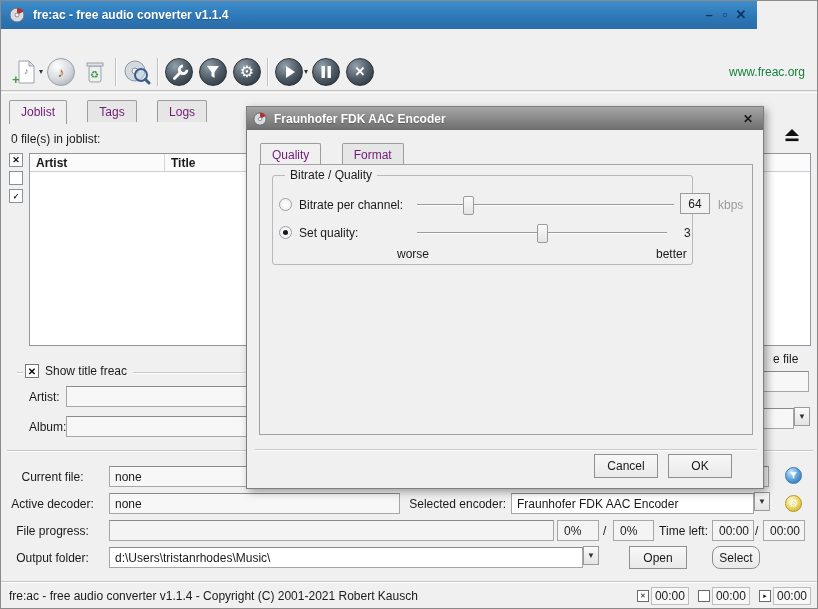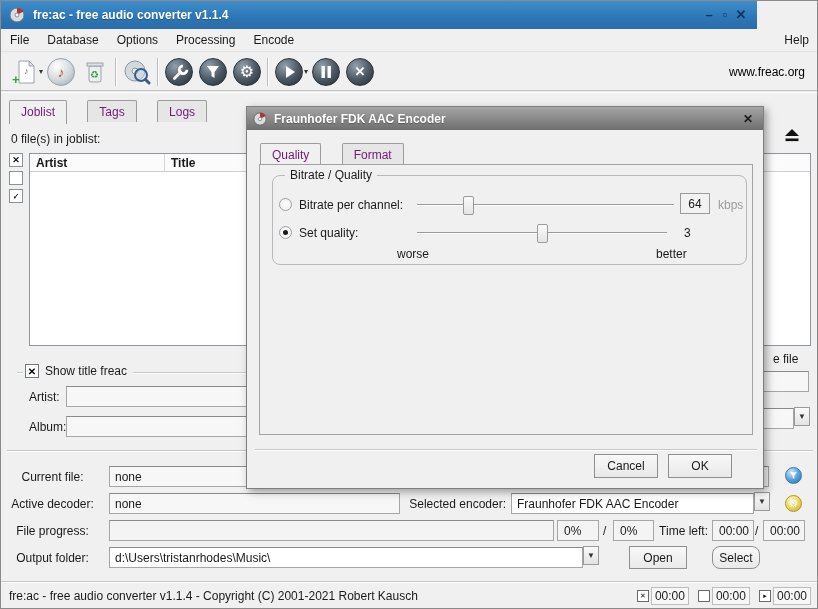--- a/index.html
+++ b/index.html
@@ -33,21 +33,21 @@
   .tbtn{display:flex;align-items:center;justify-content:center;width:34px;height:32px;}
   .tsep{width:2px;height:28px;border-left:1px solid #bdbdbd;border-right:1px solid #fdfdfd;margin:0 3px;}
   .drop-arrow{font-size:8px;color:#333;margin:0 1px 0 -2px;}
   .sphere{width:28px;height:28px;border-radius:50%;
     background:radial-gradient(circle at 35% 28%,#93a1ad 0%,#4c5964 52%,#222b33 100%);
     border:1px solid #2b343c;display:flex;align-items:center;justify-content:center;}
   .sphere-silver{width:28px;height:28px;border-radius:50%;
     background:radial-gradient(circle at 35% 28%,#ffffff 0%,#d3d8dd 55%,#9aa3ac 100%);
     border:1px solid #98a0a8;display:flex;align-items:center;justify-content:center;}
   .glyph-white{color:#fff;font-size:15px;line-height:1;}
-  #freac-link{margin-left:auto;color:#000000;padding-right:8px;cursor:pointer;}
+  #freac-link{margin-left:auto;color:#15803d;padding-right:8px;cursor:pointer;}
 
   
   #content{position:absolute;left:0;top:92px;width:818px;height:488px;background:#f0f0f0;}
 
   .tab{display:inline-block;padding:4px 11px 3px;border:1px solid #9c9c9c;border-bottom:none;
     background:#e6e6e6;margin-right:17px;border-radius:2px 2px 0 0;color:#701a75;}
   .tab.active{background:#f0f0f0;padding-bottom:5px;position:relative;top:0;}
   #main-tabs{position:absolute;left:8px;top:7px;height:24px;}
 
   #job-count{position:absolute;left:10px;top:39px;}
@@ -145,22 +145,22 @@
   #dialog{position:absolute;left:245px;top:105px;width:518px;height:383px;background:#f0f0f0;
     border:1px solid #7e7e7e;box-shadow:3px 3px 8px rgba(0,0,0,.35);z-index:30;}
   #dialog-titlebar{position:absolute;left:0;top:0;width:100%;height:23px;
     background:linear-gradient(180deg,#a5a5a5,#6e6e6e);display:flex;align-items:center;padding:0 6px;}
   #dialog-titlebar .dtitle{color:#fff;font-weight:bold;margin-left:7px;flex:1;
     text-shadow:0 1px 1px rgba(0,0,0,.3);}
   #dialog-close{color:#1a1a1a;font-weight:bold;font-size:12px;padding:0 4px;}
   #dialog-tabs{position:absolute;left:13px;top:36px;}
   #dialog-page{position:absolute;left:12px;top:57px;width:494px;height:271px;
     border:1px solid #a2a2a2;background:#f0f0f0;}
-  #qgroup{position:absolute;left:25px;top:68px;width:475px;height:90px;
-    border:1px solid #b8b8b8;border-radius:8px;}
+  #qgroup{position:absolute;left:25px;top:68px;width:421px;height:90px;
+    border:1px solid #b8b8b8;border-radius:3px;}
   #qgroup-title{position:absolute;left:12px;top:-8px;background:#f0f0f0;padding:0 5px;}
   .radio{position:absolute;width:13px;height:13px;border-radius:50%;
     border:1px solid #9aa1a8;background:radial-gradient(#ffffff,#ececec);}
   .radio.sel::after{content:"";position:absolute;left:3px;top:3px;width:5px;height:5px;
     border-radius:50%;background:#1a1a1a;}
   .slider-track{position:absolute;height:2px;border-top:1px solid #9a9a9a;border-bottom:1px solid #fdfdfd;}
   .slider-thumb{position:absolute;width:11px;height:19px;top:-9px;
     background:linear-gradient(#fafafa,#e4e4e4);border:1px solid #9a9a9a;border-radius:2px;}
   #bitrate-radio{left:32px;top:91px;}
   #bitrate-label{position:absolute;left:52px;top:91px;}
@@ -193,28 +193,20 @@
         <path d="M8 8 L14.5 4.5 A7 7 0 0 0 8 1 Z" fill="#b03434"></path>
         <circle cx="8" cy="8" r="2" fill="#f2f4f6" stroke="#8a8f95"></circle>
       </svg>
     </span>
     <span class="wtitle">fre:ac - free audio converter v1.1.4</span>
     <span class="winctl">–</span>
     <span class="winctl">▫</span>
     <span class="winctl">✕</span>
   </div>
 
-  <div id="menubar">
-    <span class="menu-item">File</span>
-    <span class="menu-item">Database</span>
-    <span class="menu-item">Options</span>
-    <span class="menu-item">Processing</span>
-    <span class="menu-item">Encode</span>
-    <span class="menu-item" id="menu-help">Help</span>
-  </div>
 
   <div id="toolbar">
     <span class="tbtn">
       <svg width="27" height="28" viewBox="0 0 27 28">
         <path d="M8 3 h10 l5 5 v17 h-15 z" fill="#ffffff" stroke="#9aa0a8"></path>
         <path d="M18 3 l5 5 h-5 z" fill="#dfe3e8" stroke="#9aa0a8"></path>
         <text x="13" y="16" font-size="9" fill="#6a7480">♪</text>
         <text x="1" y="26" font-size="13" font-weight="bold" fill="#3f9b3f">+</text>
       </svg>
     </span>

